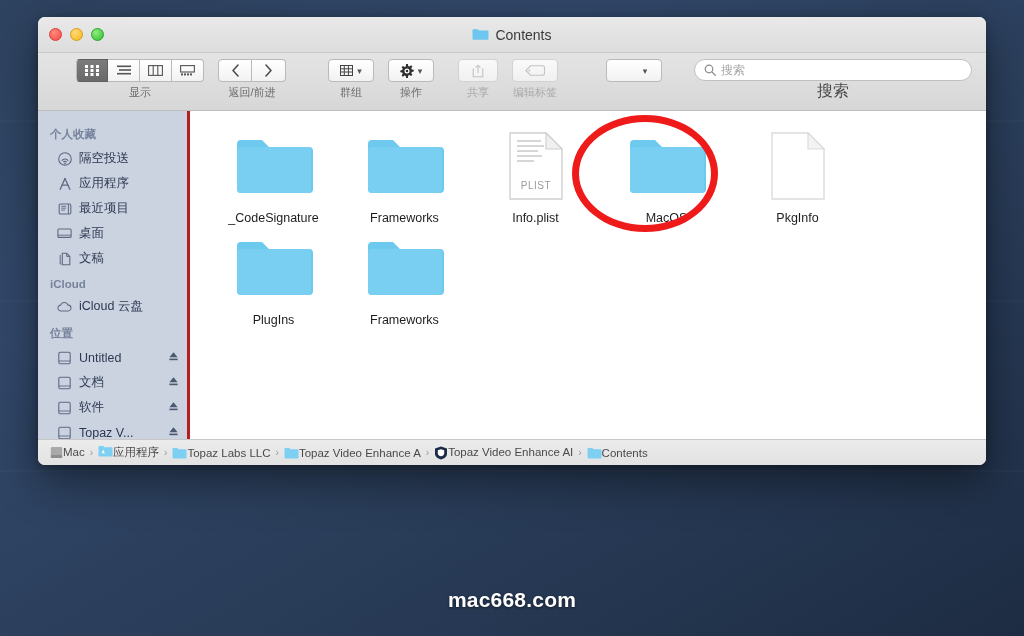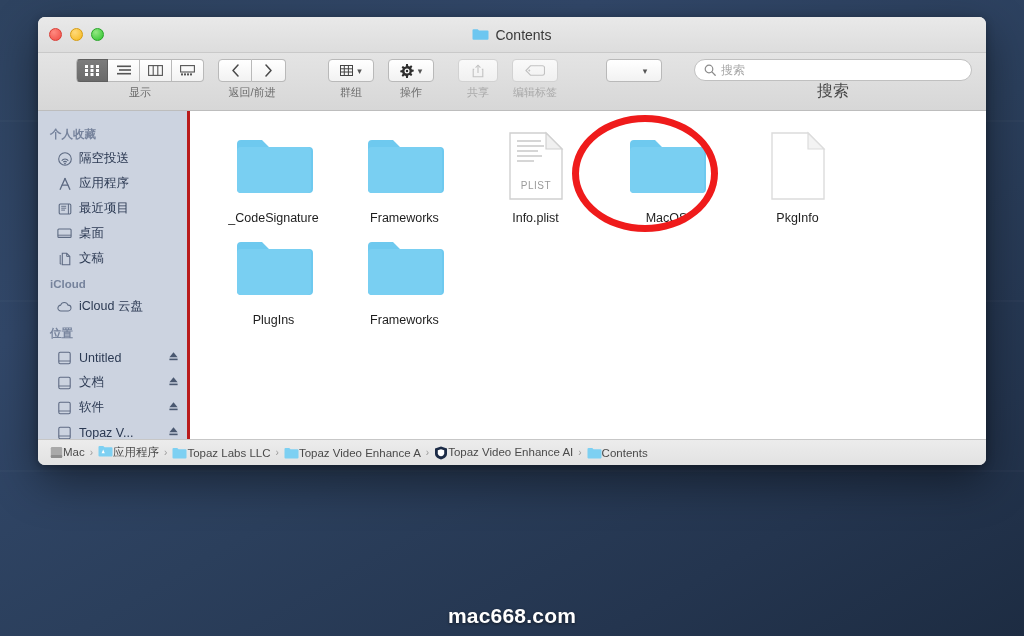--- a/index.html
+++ b/index.html
@@ -143,21 +143,21 @@
     border-top: 1px solid #c7c7c7;
     display:flex; align-items:center;
     padding-left: 12px; gap: 4px;
     font-size: 11.5px; color:#4a4a4a;
     overflow:hidden; white-space:nowrap;
   }
   .crumb { display:flex; align-items:flex-start; }
   .sep { color:#9a9a9a; font-size:10px; margin: 0 1px; }
 
   .watermark {
-    position:absolute; left:0; right:0; bottom: 8px;
+    position:absolute; left:0; right:0; bottom: 24px;
     text-align:center;
     font-size: 21px; font-weight: bold; color:#ffffff;
     letter-spacing: 0.2px;
     text-shadow: 0 1px 3px rgba(0,0,0,0.55);
   }
 </style>
 </head>
 <body>
 
 <div class="desk-streak" style="top:120px"></div>

